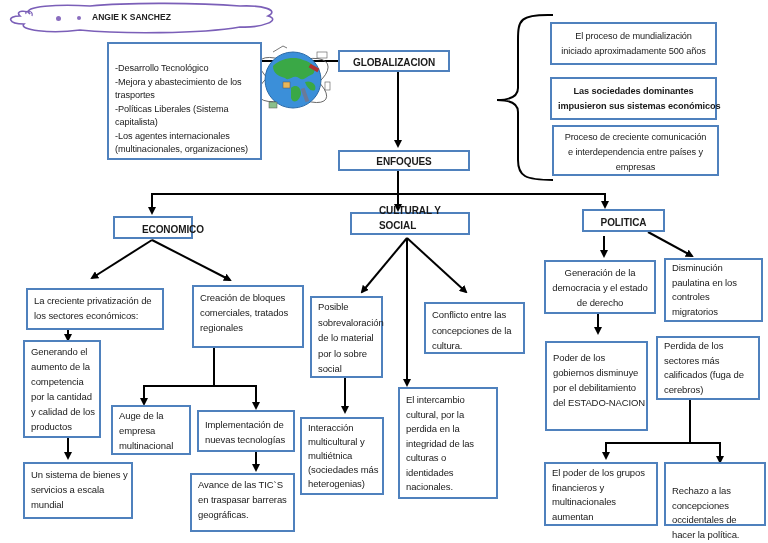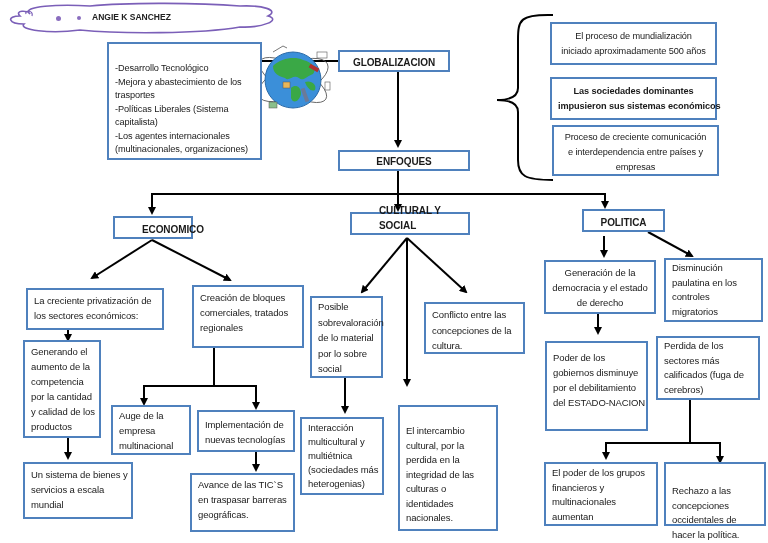--- a/index.html
+++ b/index.html
@@ -185,21 +185,21 @@
   <span class="line">por lo sobre</span>
   <span class="line">social</span>
 </div>
 <div class="box" style="left: 300px; top: 417px; width: 84px; height: 78px; padding: 2px 6px; line-height: 14px; border-color: rgb(79, 129, 189);">
   <span class="line">Interacción</span>
   <span class="line">multicultural y</span>
   <span class="line">multiétnica</span>
   <span class="line">(sociedades más</span>
   <span class="line">heterogenias)</span>
 </div>
-<div class="box" style="left: 398px; top: 387px; width: 100px; height: 126px; padding: 17px 6px; line-height: 14.5px; border-color: rgb(79, 129, 189); margin-top: 18px;">
+<div class="box" style="left: 398px; top: 387px; width: 100px; height: 112px; padding: 4px 6px; line-height: 14.5px; border-color: rgb(79, 129, 189);">
   <span class="line">El intercambio</span>
   <span class="line">cultural, por la</span>
   <span class="line">perdida en la</span>
   <span class="line">integridad de las</span>
   <span class="line">culturas o</span>
   <span class="line">identidades</span>
   <span class="line">nacionales.</span>
 </div>
 <div class="box" style="left: 424px; top: 302px; width: 101px; height: 52px; padding: 3px 6px; line-height: 15.5px; border-color: rgb(79, 129, 189);">
   <span class="line">Conflicto entre las</span>

